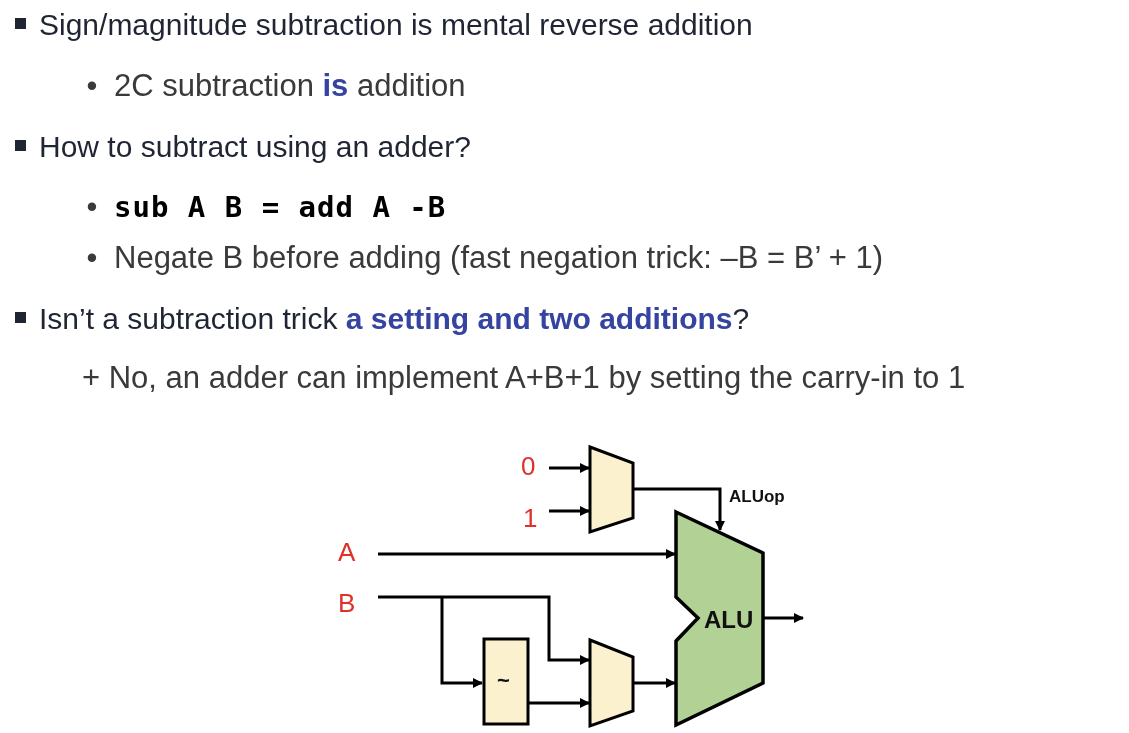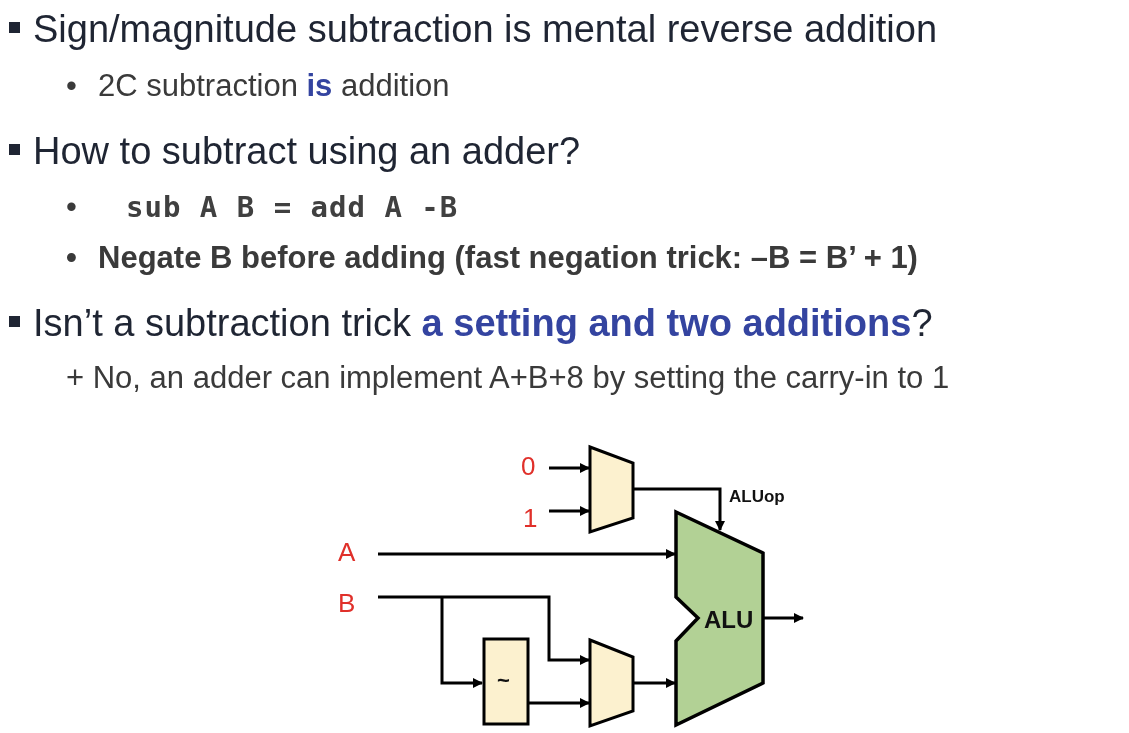--- a/index.html
+++ b/index.html
@@ -1,49 +1,49 @@
 <!DOCTYPE html>
 <html><head>
 <meta charset="utf-8">
 <style>
   html, body { margin:0; padding:0; background:#ffffff; }
   body { width:1129px; height:733px; position:relative; overflow:hidden;
          font-family:"Liberation Sans", sans-serif; color:#3a3a3a; }
-  .l1 { position:absolute; left:2px; font-size:38px; color:#1f2533; white-space:nowrap; }
+  .l1 { position:absolute; left:8px; font-size:30px; color:#1f2533; white-space:nowrap; }
   .l1 .bul { display:inline-block; width:11px; height:11px; background:#1f2533; margin:0 13px 0 7px; vertical-align:middle; position:relative; top:-4px; }
-  .l2 { position:absolute; left:66px; font-size:31px; color:#3a3a3a; white-space:nowrap; }
+  .l2 { position:absolute; left:82px; font-size:31px; color:#3a3a3a; white-space:nowrap;text-align:center; }
   .l2 .dot { display:inline-block; width:20px; margin-right:12px; }
-  .mono { font-family:"DejaVu Sans Mono", monospace; font-weight:bold; font-size:29px; letter-spacing:1px; color:#404040;margin-left:28px; }
+  .mono { font-family:"DejaVu Sans Mono", monospace; font-weight:bold; font-size:29px; letter-spacing:1px; color:#000000; }
   .hl { color:#3444a0; font-weight:bold; }
   svg { position:absolute; left:0; top:0; }
   .lbl { font-family:"Liberation Sans", sans-serif; }
 </style>
 </head>
 <body>
 
 <div class="l1" style="top:8px;">
   <span class="bul"></span><span>Sign/magnitude subtraction is mental reverse addition</span>
 </div>
 <div class="l2" style="top:68px;">
   <span class="dot">•</span><span>2C subtraction </span><span class="hl">is</span><span> addition</span>
 </div>
 <div class="l1" style="top:130px;text-align:right;">
   <span class="bul"></span><span>How to subtract using an adder?</span>
 </div>
 <div class="l2" style="top:189px;">
   <span class="dot">•</span><span class="mono">sub A B = add A -B</span>
 </div>
-<div class="l2" style="top:240px;font-weight:bold;">
+<div class="l2" style="top:240px;">
   <span class="dot">•</span><span>Negate B before adding (fast negation trick: –B = B’ + 1)</span>
 </div>
 <div class="l1" style="top:302px;">
   <span class="bul"></span><span>Isn’t a subtraction trick </span><span class="hl">a setting and two additions</span><span>?</span>
 </div>
 <div class="l2" style="top:360px;">
-  <span>+ No, an adder can implement A+B+8 by setting the carry-in to 1</span>
+  <span>+ No, an adder can implement A+B+1 by setting the carry-in to 1</span>
 </div>
 
 <svg width="1129" height="733">
   <defs>
     <marker id="ah" markerWidth="10" markerHeight="10" refX="9" refY="5" orient="auto" markerUnits="userSpaceOnUse">
       <path d="M0,0 L10,5 L0,10 z" fill="#000"></path>
     </marker>
   </defs>
 
   <text class="lbl" x="521" y="475" font-size="26" fill="#e0302a">0</text>

